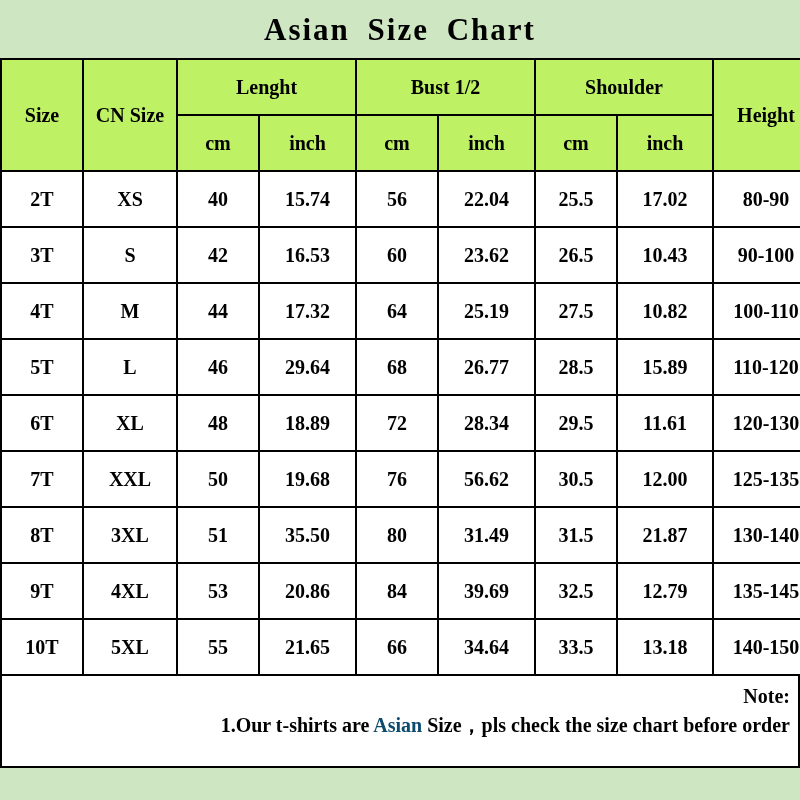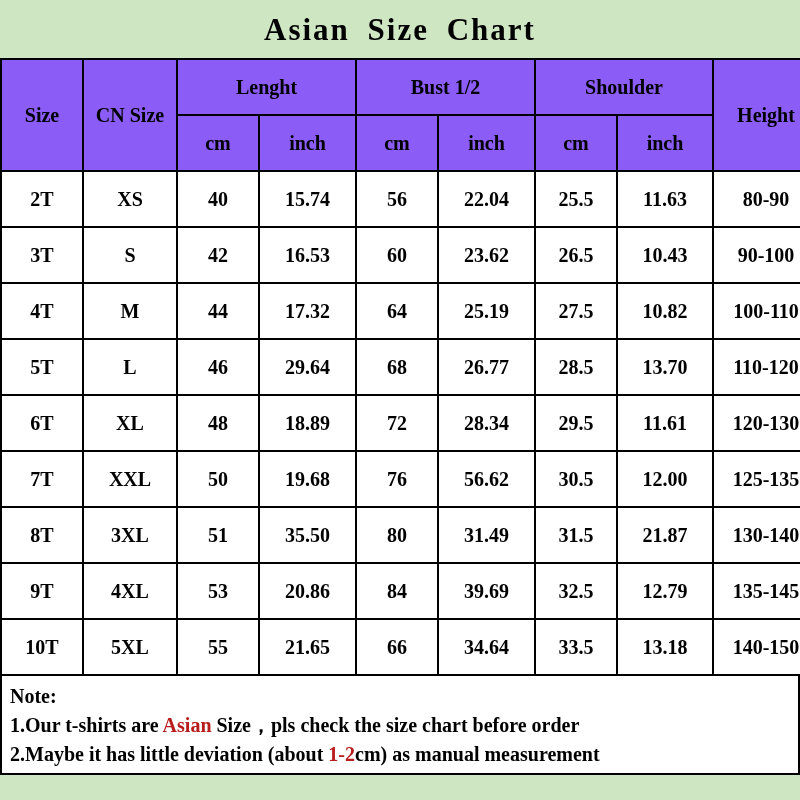--- a/index.html
+++ b/index.html
@@ -40,21 +40,21 @@
   table.size-chart td {
     border: 2px solid #000;
     text-align: center;
     font-size: 20px;
     font-weight: bold;
     font-family: "Liberation Serif", serif;
     padding: 0;
     height: 54px;
   }
   thead th {
-    background: #8b5cf6;
+    background: #bef264;
     height: 38px;
   }
   .col-size   { width: 82px; }
   .col-cnsize { width: 94px; }
   .col-lcm    { width: 82px; }
   .col-linch  { width: 97px; }
   .col-bcm    { width: 82px; }
   .col-binch  { width: 97px; }
   .col-scm    { width: 82px; }
   .col-sinch  { width: 96px; }
@@ -68,22 +68,22 @@
     border-top: none;
     box-sizing: border-box;
     width: 800px;
     flex: 1 1 auto;
     padding: 6px 8px 4px 8px;
     font-size: 20px;
     font-weight: bold;
     font-family: "Liberation Serif", serif;
     line-height: 1.45;
   }
-  .notes .note-line { white-space: nowrap; }
-  .hl { color: #b91c1c; }
+  .notes .note-line { white-space: nowrap; text-align: right; }
+  .hl { color: #0c4a6e; }
 </style>
 </head>
 <body>
 
 <div id="page">
 
   <div class="title">Asian  Size  Chart</div>
 
   <table class="size-chart">
     <colgroup>
@@ -118,21 +118,21 @@
     </thead>
     <tbody>
       <tr>
         <td>2T</td>
         <td>XS</td>
         <td>40</td>
         <td>15.74</td>
         <td>56</td>
         <td>22.04</td>
         <td>25.5</td>
-        <td>11.63</td>
+        <td>17.02</td>
         <td>80-90</td>
       </tr>
       <tr>
         <td>3T</td>
         <td>S</td>
         <td>42</td>
         <td>16.53</td>
         <td>60</td>
         <td>23.62</td>
         <td>26.5</td>
@@ -151,21 +151,21 @@
         <td>100-110</td>
       </tr>
       <tr>
         <td>5T</td>
         <td>L</td>
         <td>46</td>
         <td>29.64</td>
         <td>68</td>
         <td>26.77</td>
         <td>28.5</td>
-        <td>13.70</td>
+        <td>15.89</td>
         <td>110-120</td>
       </tr>
       <tr>
         <td>6T</td>
         <td>XL</td>
         <td>48</td>
         <td>18.89</td>
         <td>72</td>
         <td>28.34</td>
         <td>29.5</td>
@@ -215,16 +215,15 @@
         <td>33.5</td>
         <td>13.18</td>
         <td>140-150</td>
       </tr>
     </tbody>
   </table>
 
   <div class="notes">
     <div class="note-line">Note:</div>
     <div class="note-line"><span>1.Our t-shirts are </span><span class="hl">Asian</span><span> Size，pls check the size chart before order</span></div>
-    <div class="note-line"><span>2.Maybe it has little deviation (about </span><span class="hl">1-2</span><span>cm) as manual measurement</span></div>
   </div>
 
 </div>
 
 </body></html>

